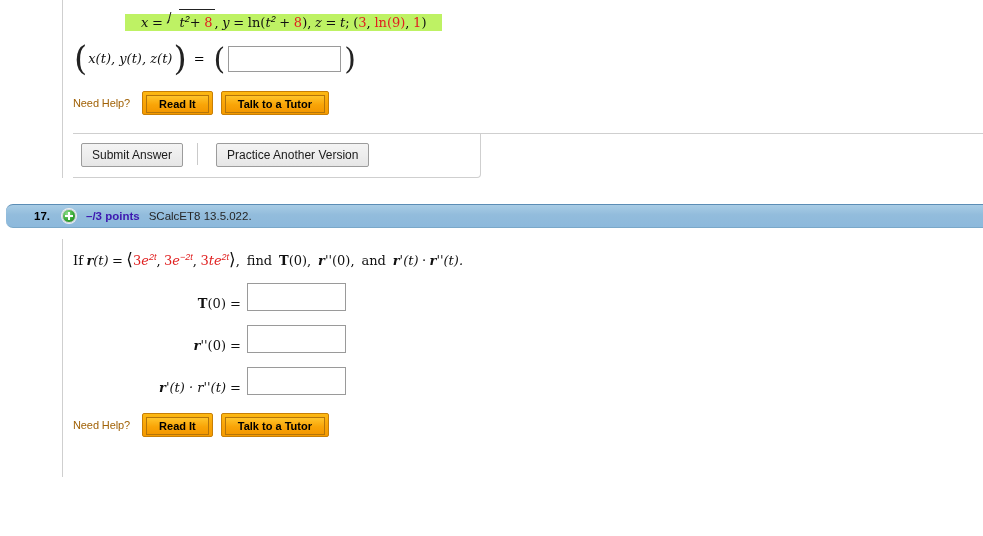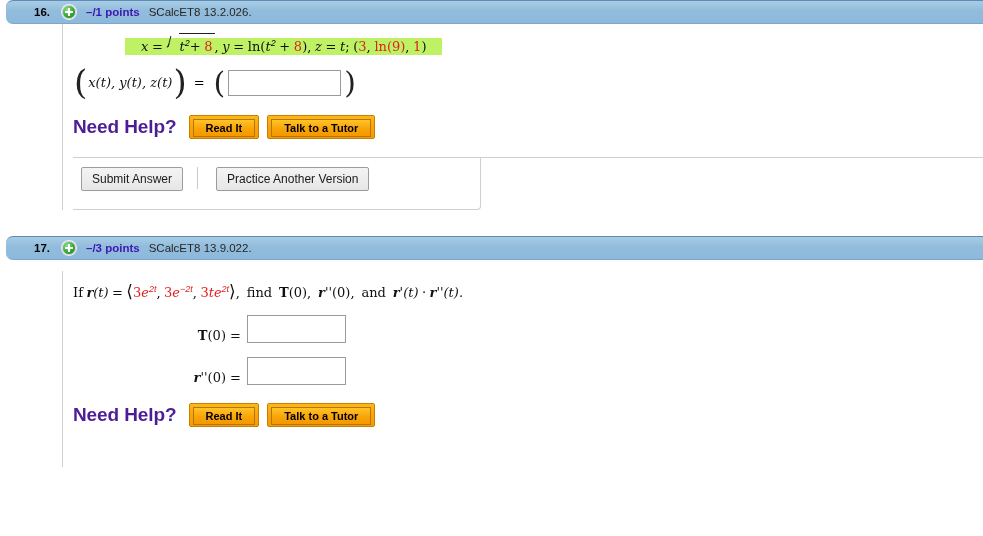--- a/index.html
+++ b/index.html
@@ -170,23 +170,23 @@
     outline: none;
   }
 
   
   .need-help-row {
     display: flex;
     align-items: center;
     padding: 18px 0 0 10px;
   }
   .need-help-label {
-    color: #4c1d95;
-    font-weight: bold;
-    font-size: 19px;
+    color: #a16207;
+    font-weight: normal;
+    font-size: 11px;
     font-family: "Liberation Sans", sans-serif;
     margin-right: 12px;
     letter-spacing: -0.1px;
   }
   .help-btn {
     background: linear-gradient(to bottom, #fdb913 0%, #f9a407 50%, #f59b00 100%);
     border: 1px solid #c87f06;
     border-radius: 2px;
     padding: 2px 3px;
     margin-right: 8px;
@@ -205,21 +205,21 @@
   }
 
   
   .submit-wrap {
     margin-top: 18px;
     margin-left: 10px;
     width: 407px;
     border: 1px solid #cfcfcf;
     border-left: none;
     border-bottom-right-radius: 4px;
-    padding: 9px 0 18px 0;
+    padding: 9px 0 10px 0;
     display: flex;
     align-items: flex-start;
     position: relative;
   }
   .submit-wrap::after {
     content: "";
     position: absolute;
     left: 407px;
     top: -1px;
     width: 514px;
@@ -276,26 +276,20 @@
   .spacer-18 { height: 18px; }
   .gap-between { height: 26px; }
 </style>
 </head>
 <body>
 
 <div id="page">
 
   <div class="question-block">
 
-    <div class="q-header">
-      <span class="q-num">16.</span>
-      <span class="plus-icon"></span>
-      <span class="q-points">–/1 points</span>
-      <span class="q-code">SCalcET8 13.2.026.</span>
-    </div>
 
     <div class="q-body">
 
 
       <div class="eq-line">
         <span class="eq-hl">
           <span class="math">x</span>
           <span class="math mathup">=</span>
           <span class="sqrt"><span class="radicand"><span class="math">t</span><sup>2</sup><span class="math mathup">+</span>
             <span class="math mathup red">8</span></span></span><span class="math mathup">,</span>
@@ -343,21 +337,21 @@
   </div>
 
   <div class="gap-between"></div>
 
   <div class="question-block">
 
     <div class="q-header">
       <span class="q-num">17.</span>
       <span class="plus-icon"></span>
       <span class="q-points">–/3 points</span>
-      <span class="q-code">SCalcET8 13.9.022.</span>
+      <span class="q-code">SCalcET8 13.5.022.</span>
     </div>
 
     <div class="q-body q17-body-pad">
 
       <div class="q-prompt">
         <span class="math mathup">If</span>
         <span class="bold-it" style="font-family:&quot;DejaVu Serif&quot;,serif;font-size:13px;">r</span><span class="math">(t)</span>
         <span class="math mathup">=</span>
         <span class="math mathup" style="font-size:17px;">⟨</span><span class="math mathup red">3</span><span class="math red">e</span><sup class="red">2t</sup><span class="math mathup">,</span>
         <span class="math mathup red">3</span><span class="math red">e</span><sup class="red">−2t</sup><span class="math mathup">,</span>
@@ -374,20 +368,24 @@
       <div class="field-row">
         <span class="field-label"><span class="bold-up">T</span><span class="math mathup">(0) =</span></span>
         <input class="field-input" type="text" value="" style="">
       </div>
 
       <div class="field-row">
         <span class="field-label"><span class="bold-it">r</span><span class="math mathup">''(0) =</span></span>
         <input class="field-input" type="text" value="" style="">
       </div>
 
+      <div class="field-row">
+        <span class="field-label"><span class="bold-it">r</span><span class="math">'(t) · r''(t) =</span></span>
+        <input class="field-input" type="text" value="" style="">
+      </div>
 
       <div class="need-help-row">
         <span class="need-help-label">Need Help?</span>
         <span class="help-btn">
           <span class="help-btn-inner">Read It</span>
         </span>
         <span class="help-btn">
           <span class="help-btn-inner">Talk to a Tutor</span>
         </span>
       </div>

